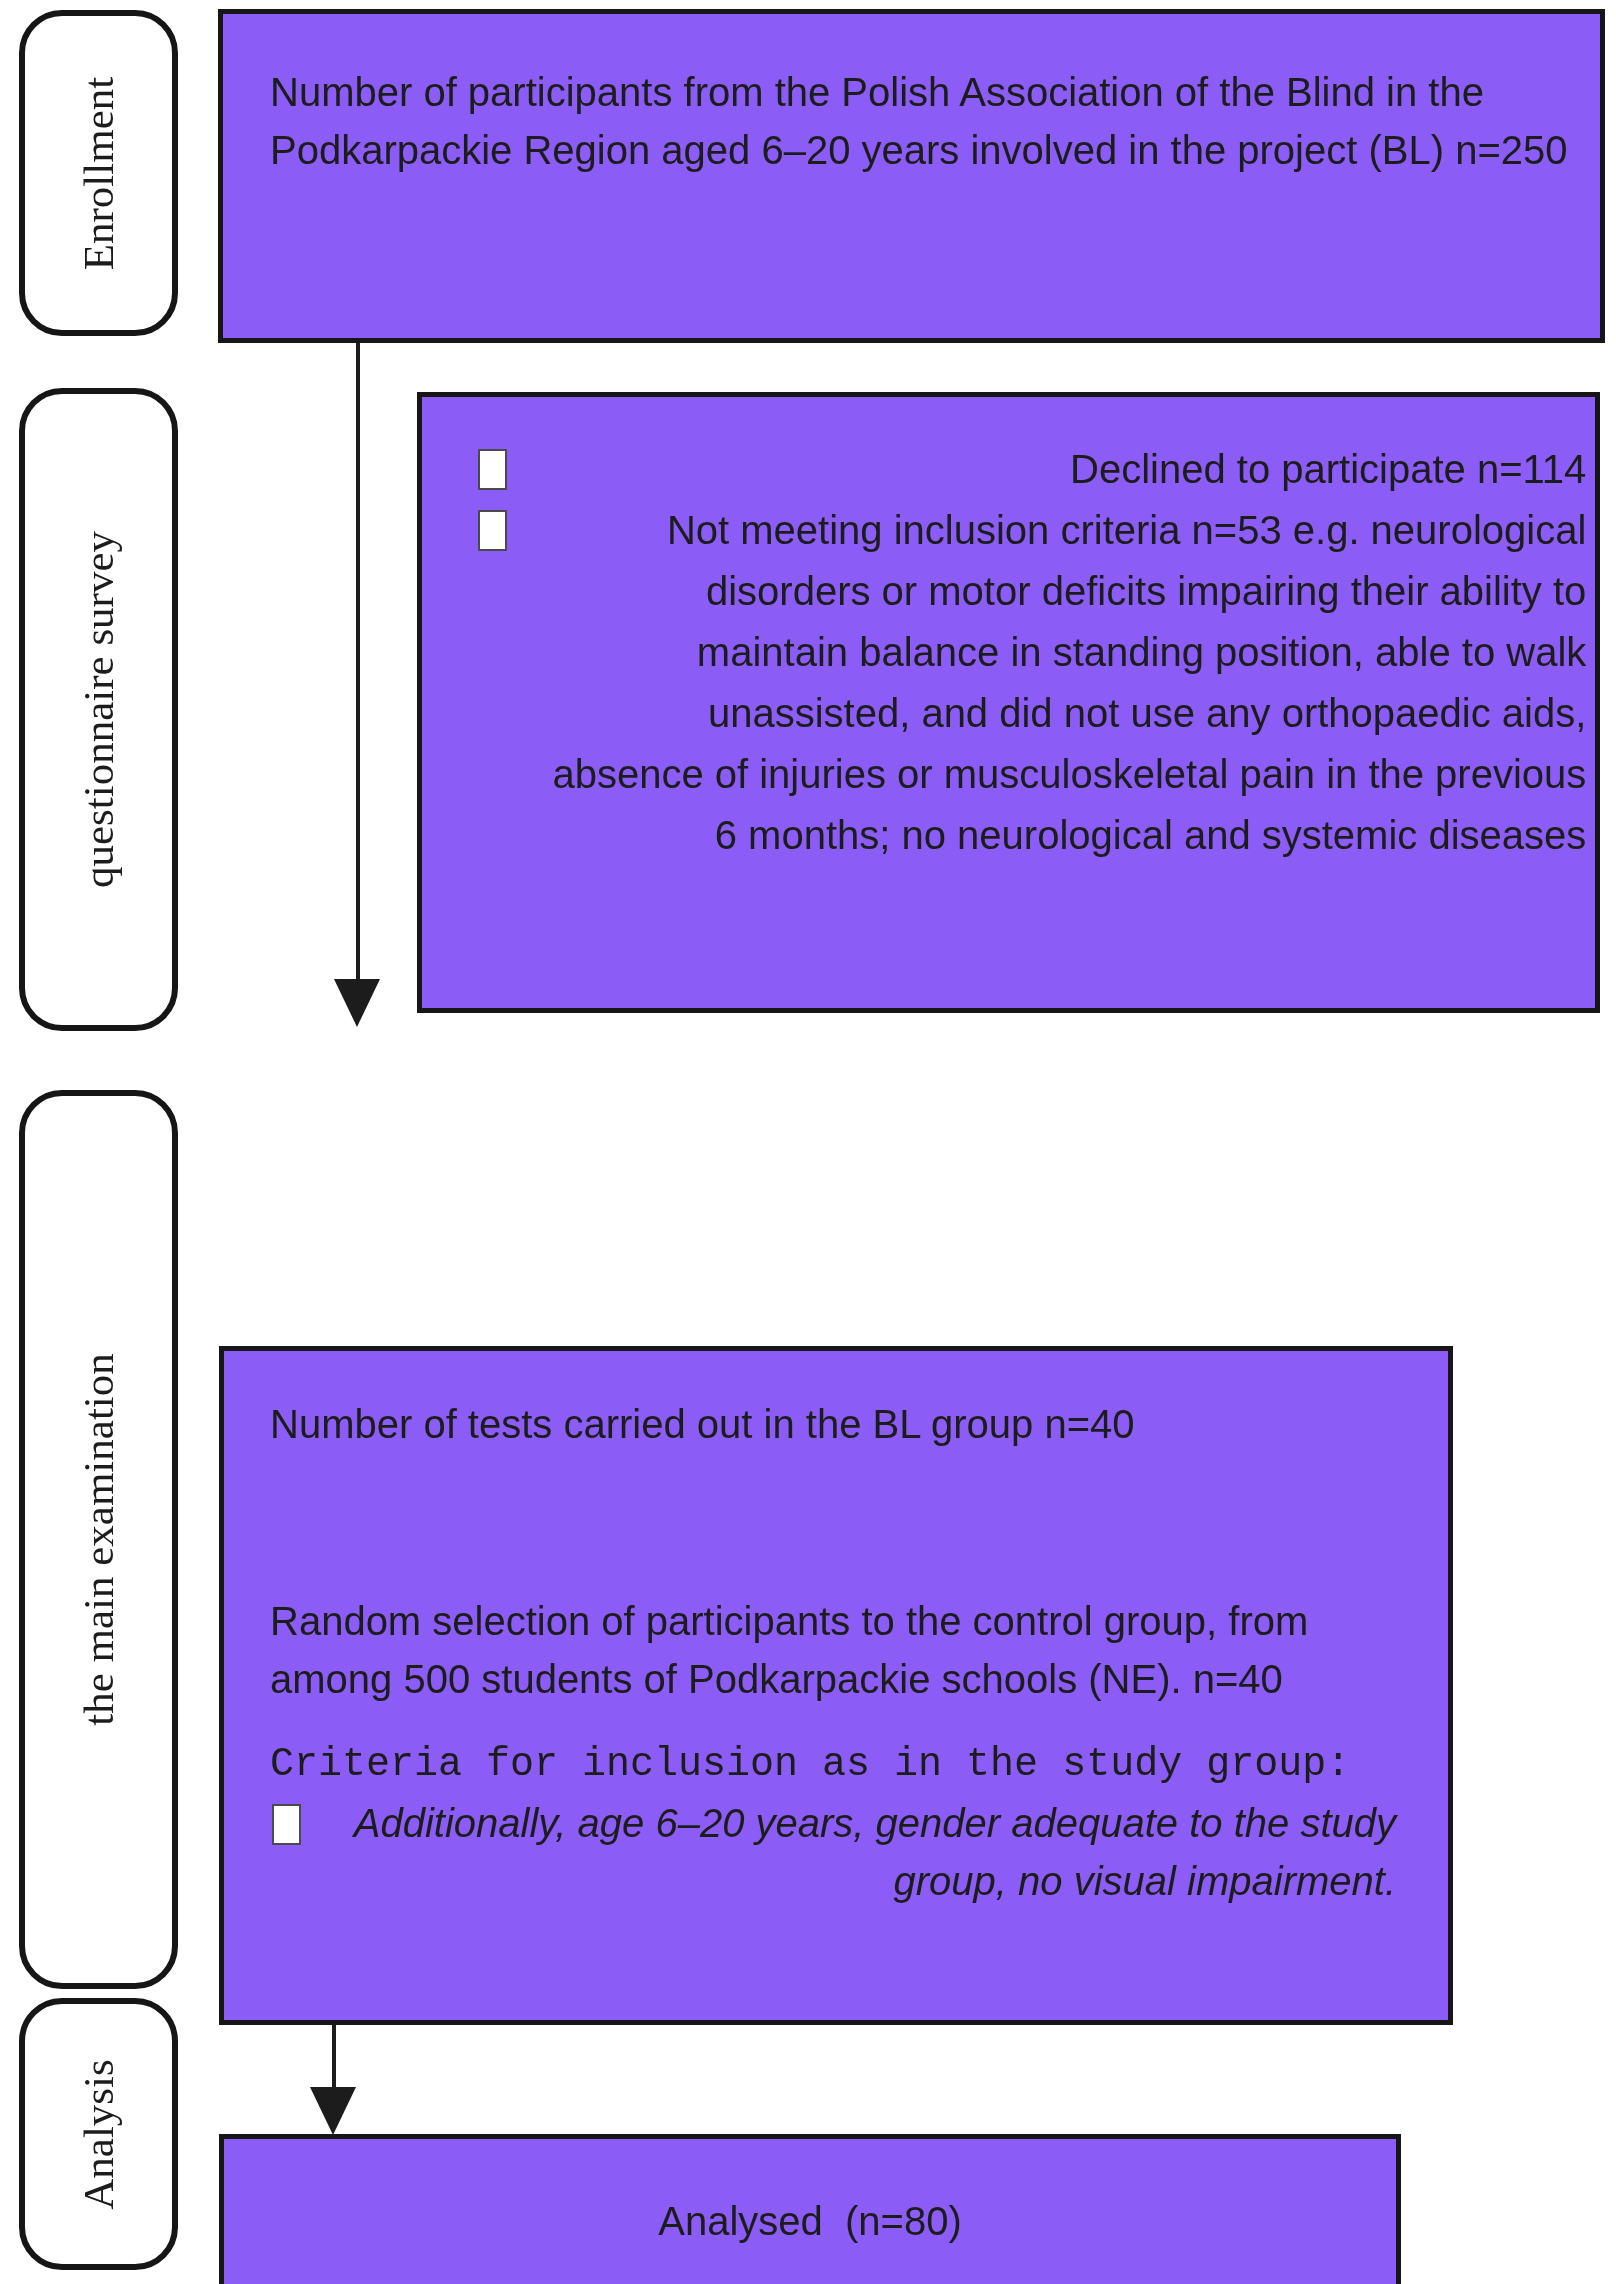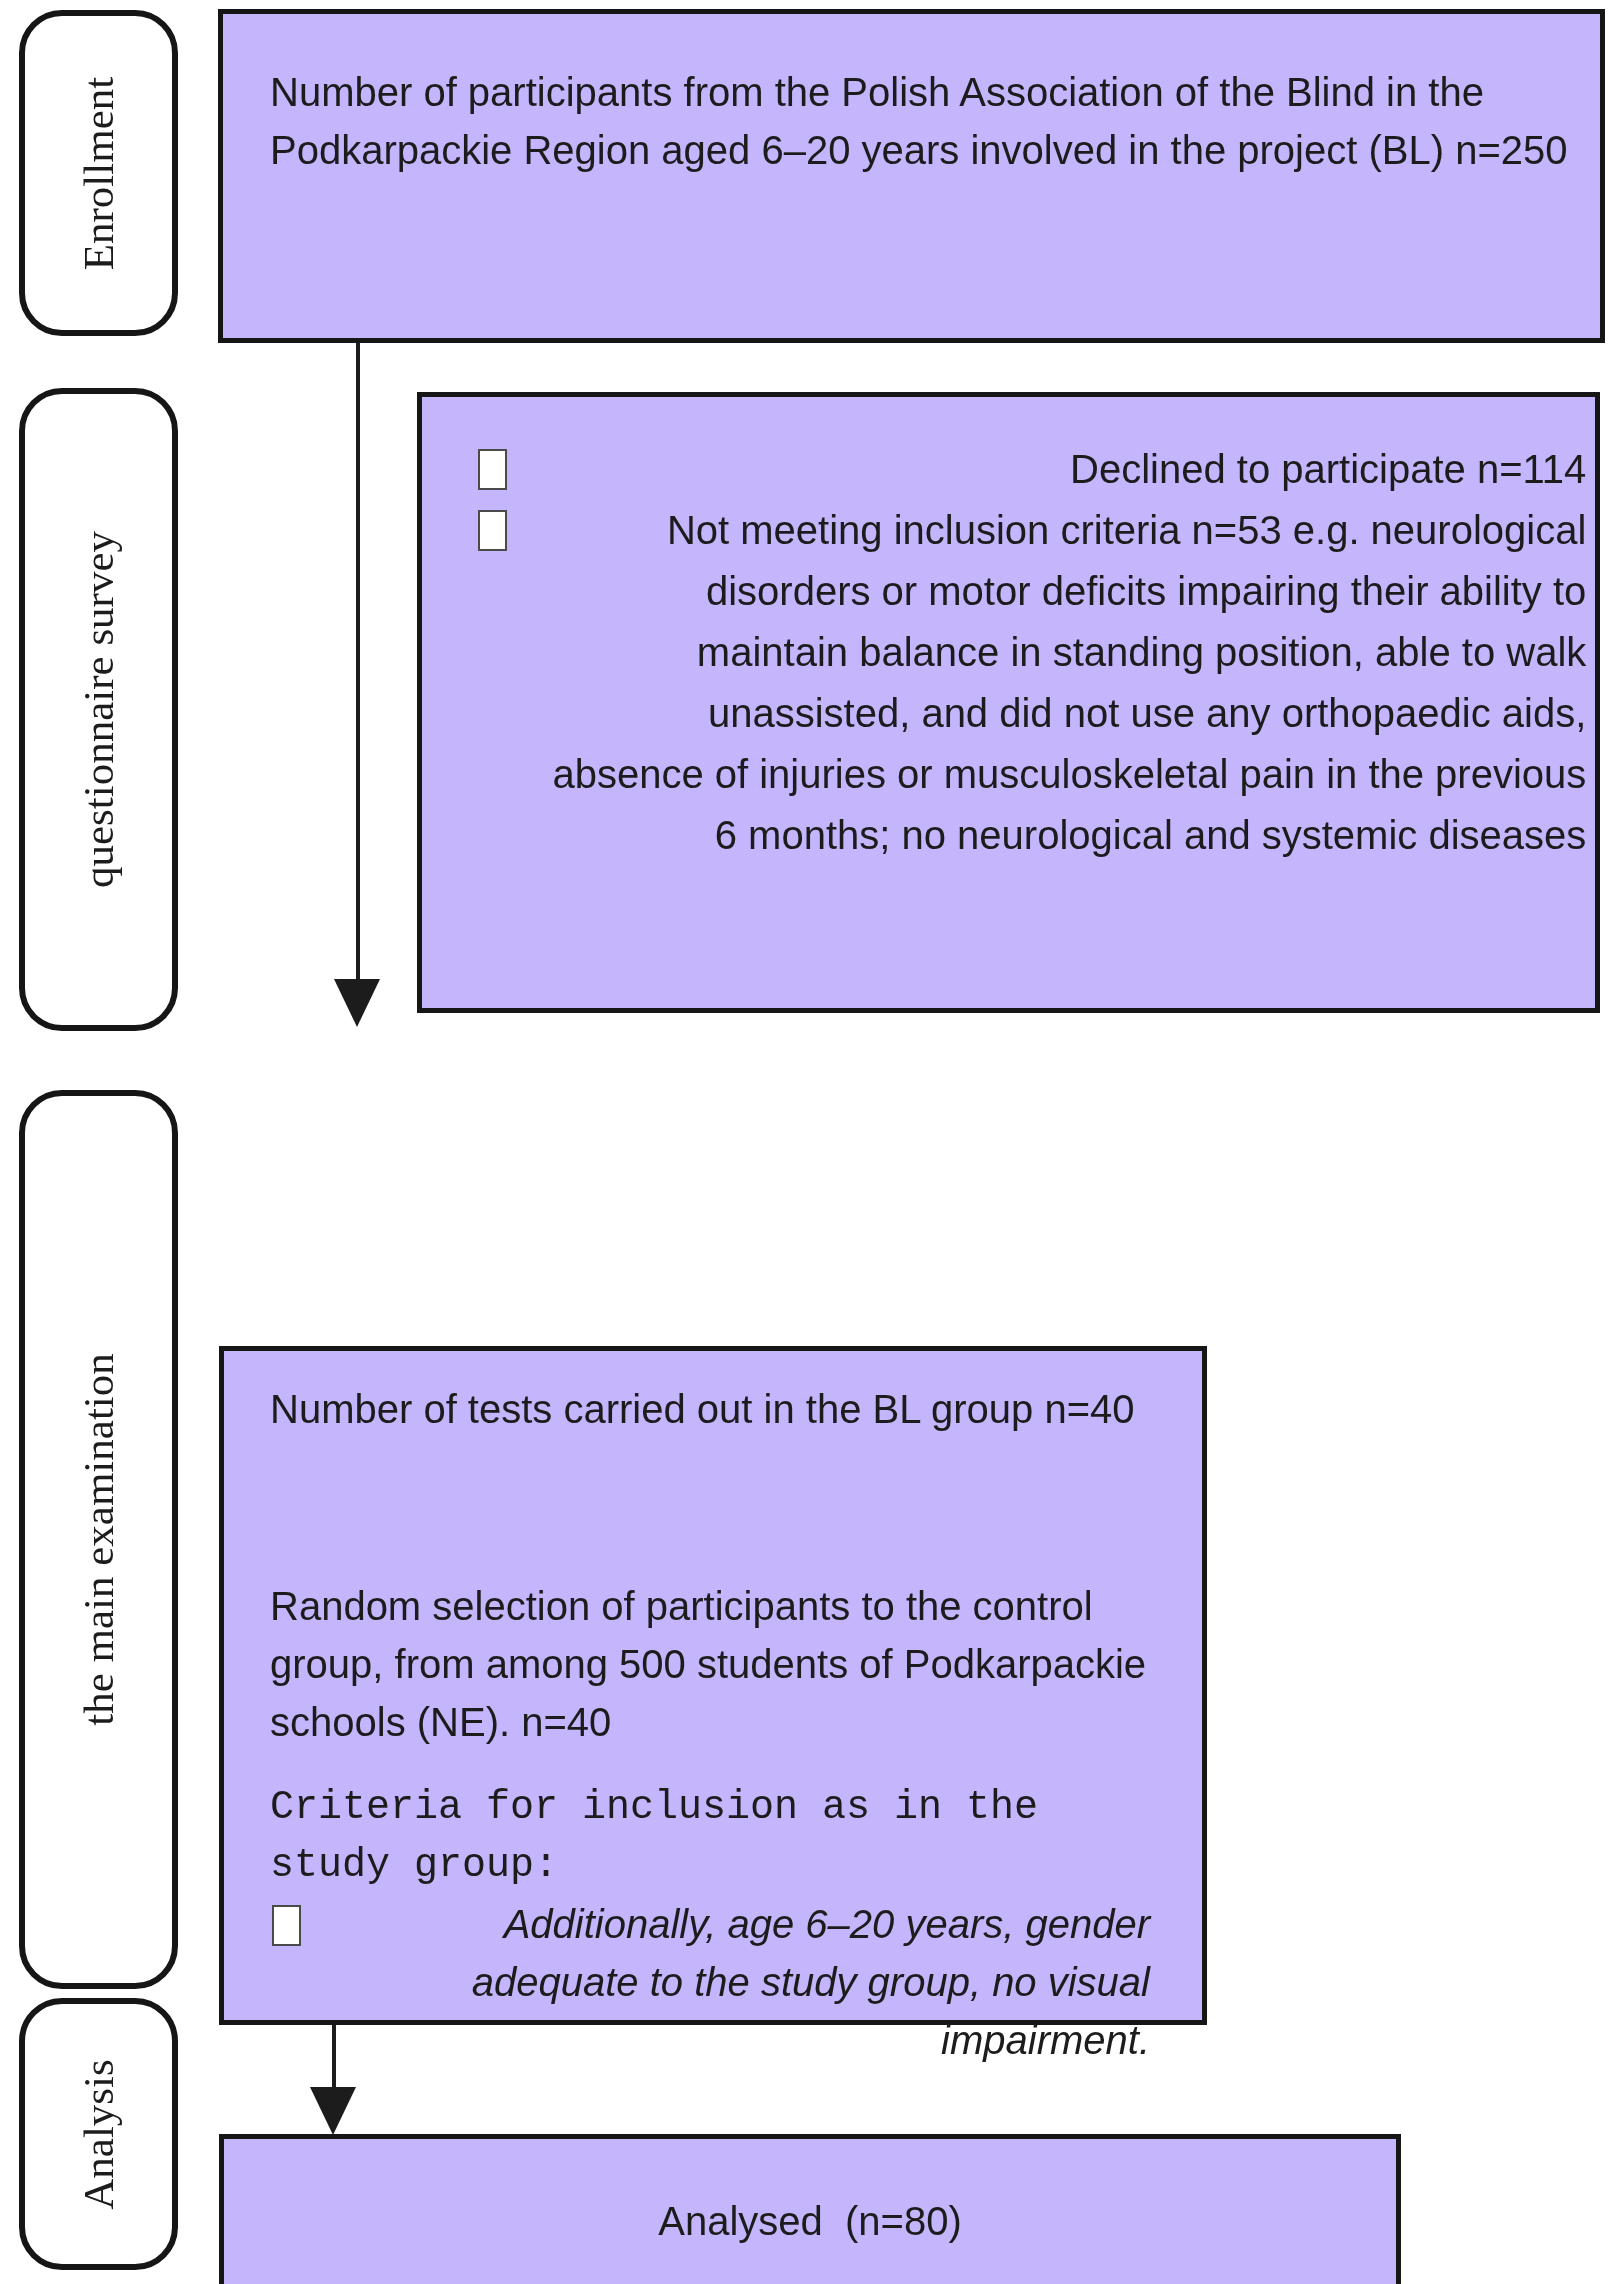--- a/index.html
+++ b/index.html
@@ -38,42 +38,42 @@
   }
   #stage-enrollment   { top: 10.4px;   height: 326px; }
   #stage-survey       { top: 388px;  height: 643px; }
   #stage-examination  { top: 1090px; height: 899px; }
   #stage-analysis     { top: 1998px; height: 272px; }
 
   
   .fbox {
     position: absolute;
     border: 5.2px solid #161616;
-    background: #c4b5fd;
+    background: #8b5cf6;
     box-sizing: border-box;
     font-size: 40px;
     line-height: 58px;
     color: #1c1c1c;
   }
   #box-participants {
     left: 218px; top: 8.7px; width: 1387px; height: 334px;
     padding: 49px 24px 0 47px;
   }
   #box-excluded {
     left: 417px; top: 392px; width: 1183px; height: 621px;
     padding: 42px 8.7px 0 54px;
     line-height: 61px;
   }
   #box-qualified {
     left: 219px; top: 1027px; width: 1182px; height: 264px;
     padding: 45px 24px 0 46px;
   }
   #box-main-exam {
-    left: 219px; top: 1346px; width: 988px; height: 679px;
-    padding: 29px 52px 0 46px;
+    left: 219px; top: 1346px; width: 1234px; height: 679px;
+    padding: 44px 52px 0 46px;
   }
   #box-analysed {
     left: 219px; top: 2134px; width: 1182px; height: 173px;
     display: flex;
     align-items: center;
     justify-content: center;
   }
   .fbox p { margin: 0; }
   .pre { white-space: pre-wrap; }
   #box-main-exam .p-random   { margin-top: 139px; }

